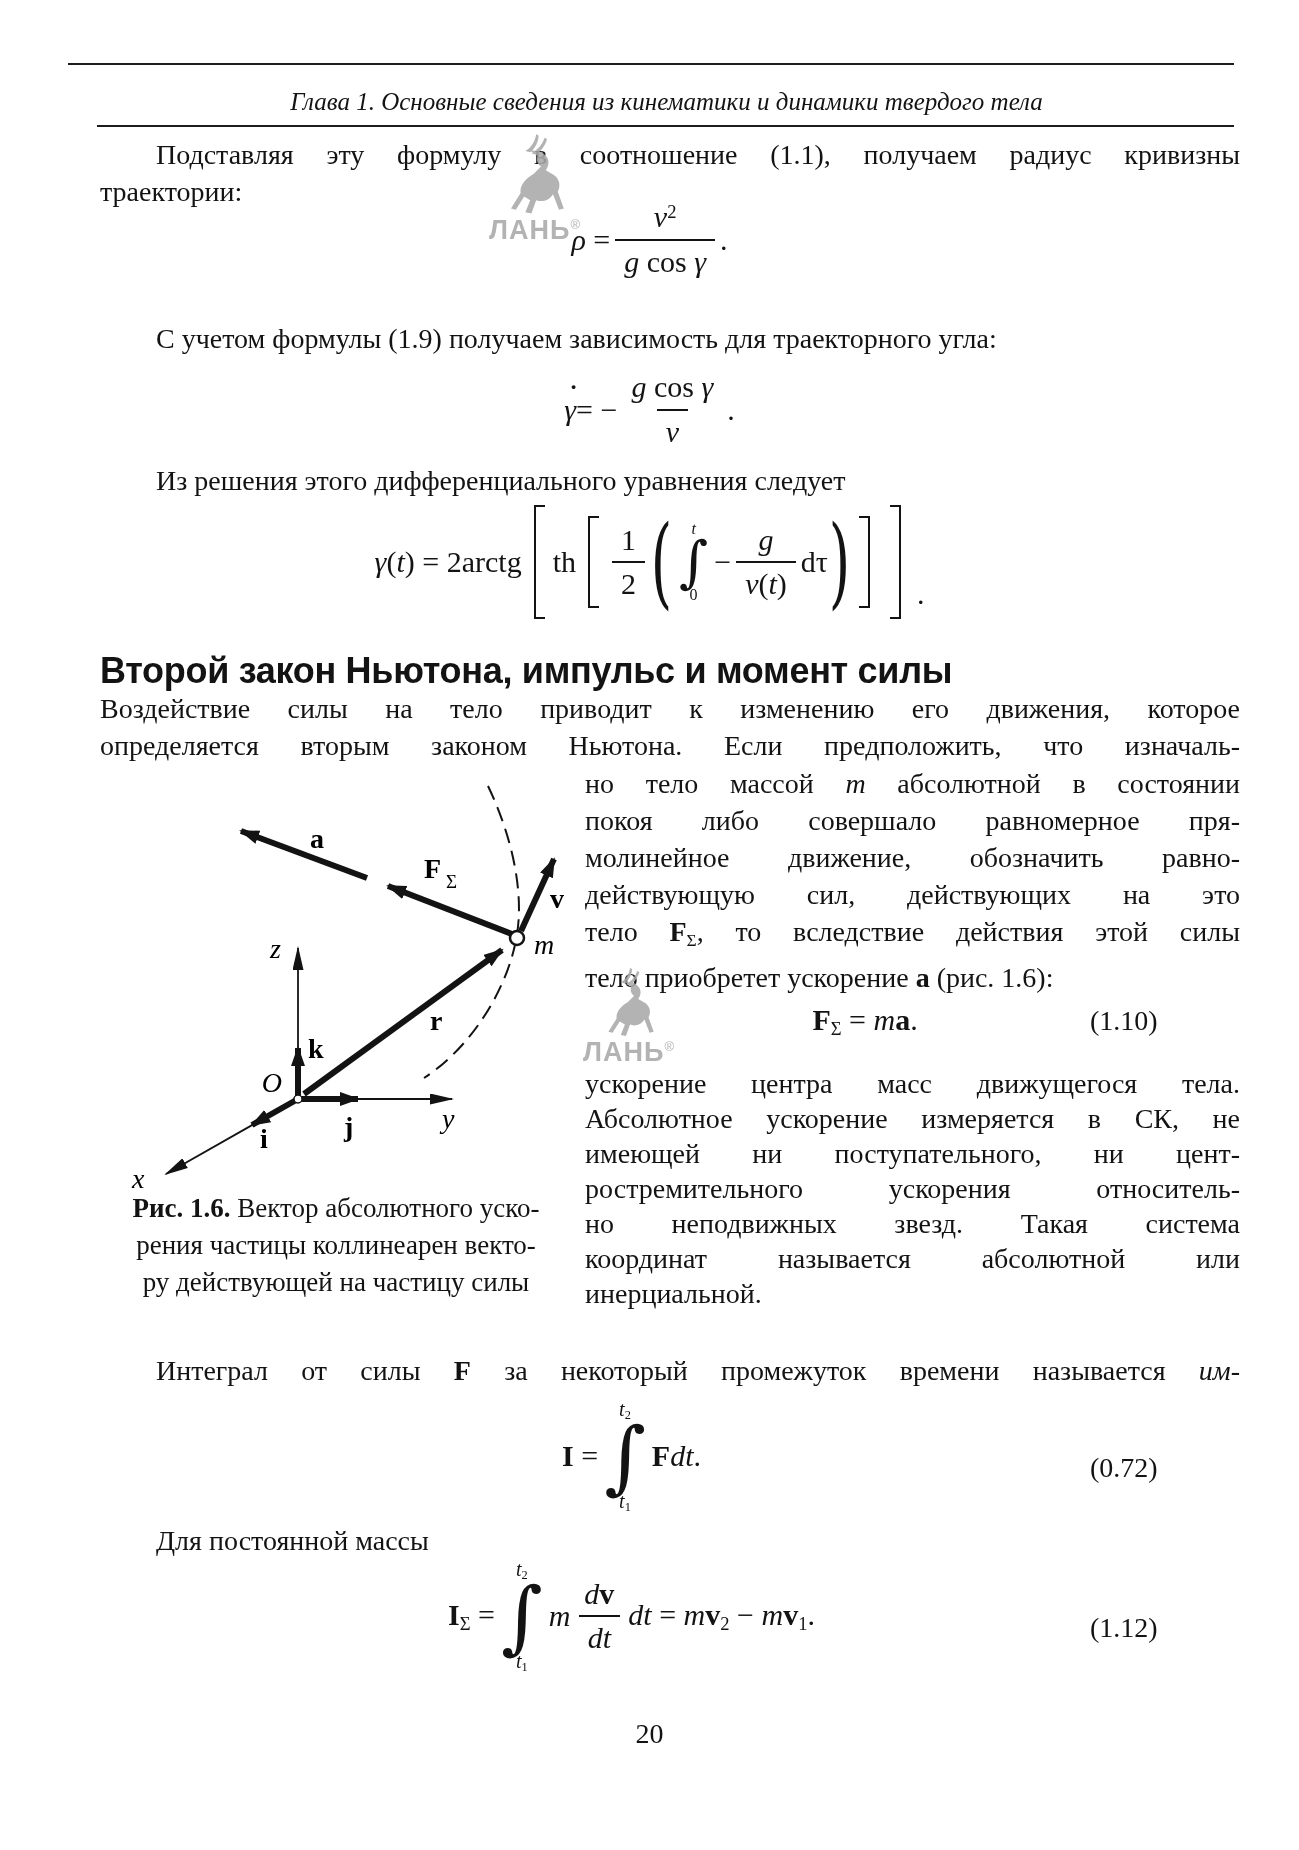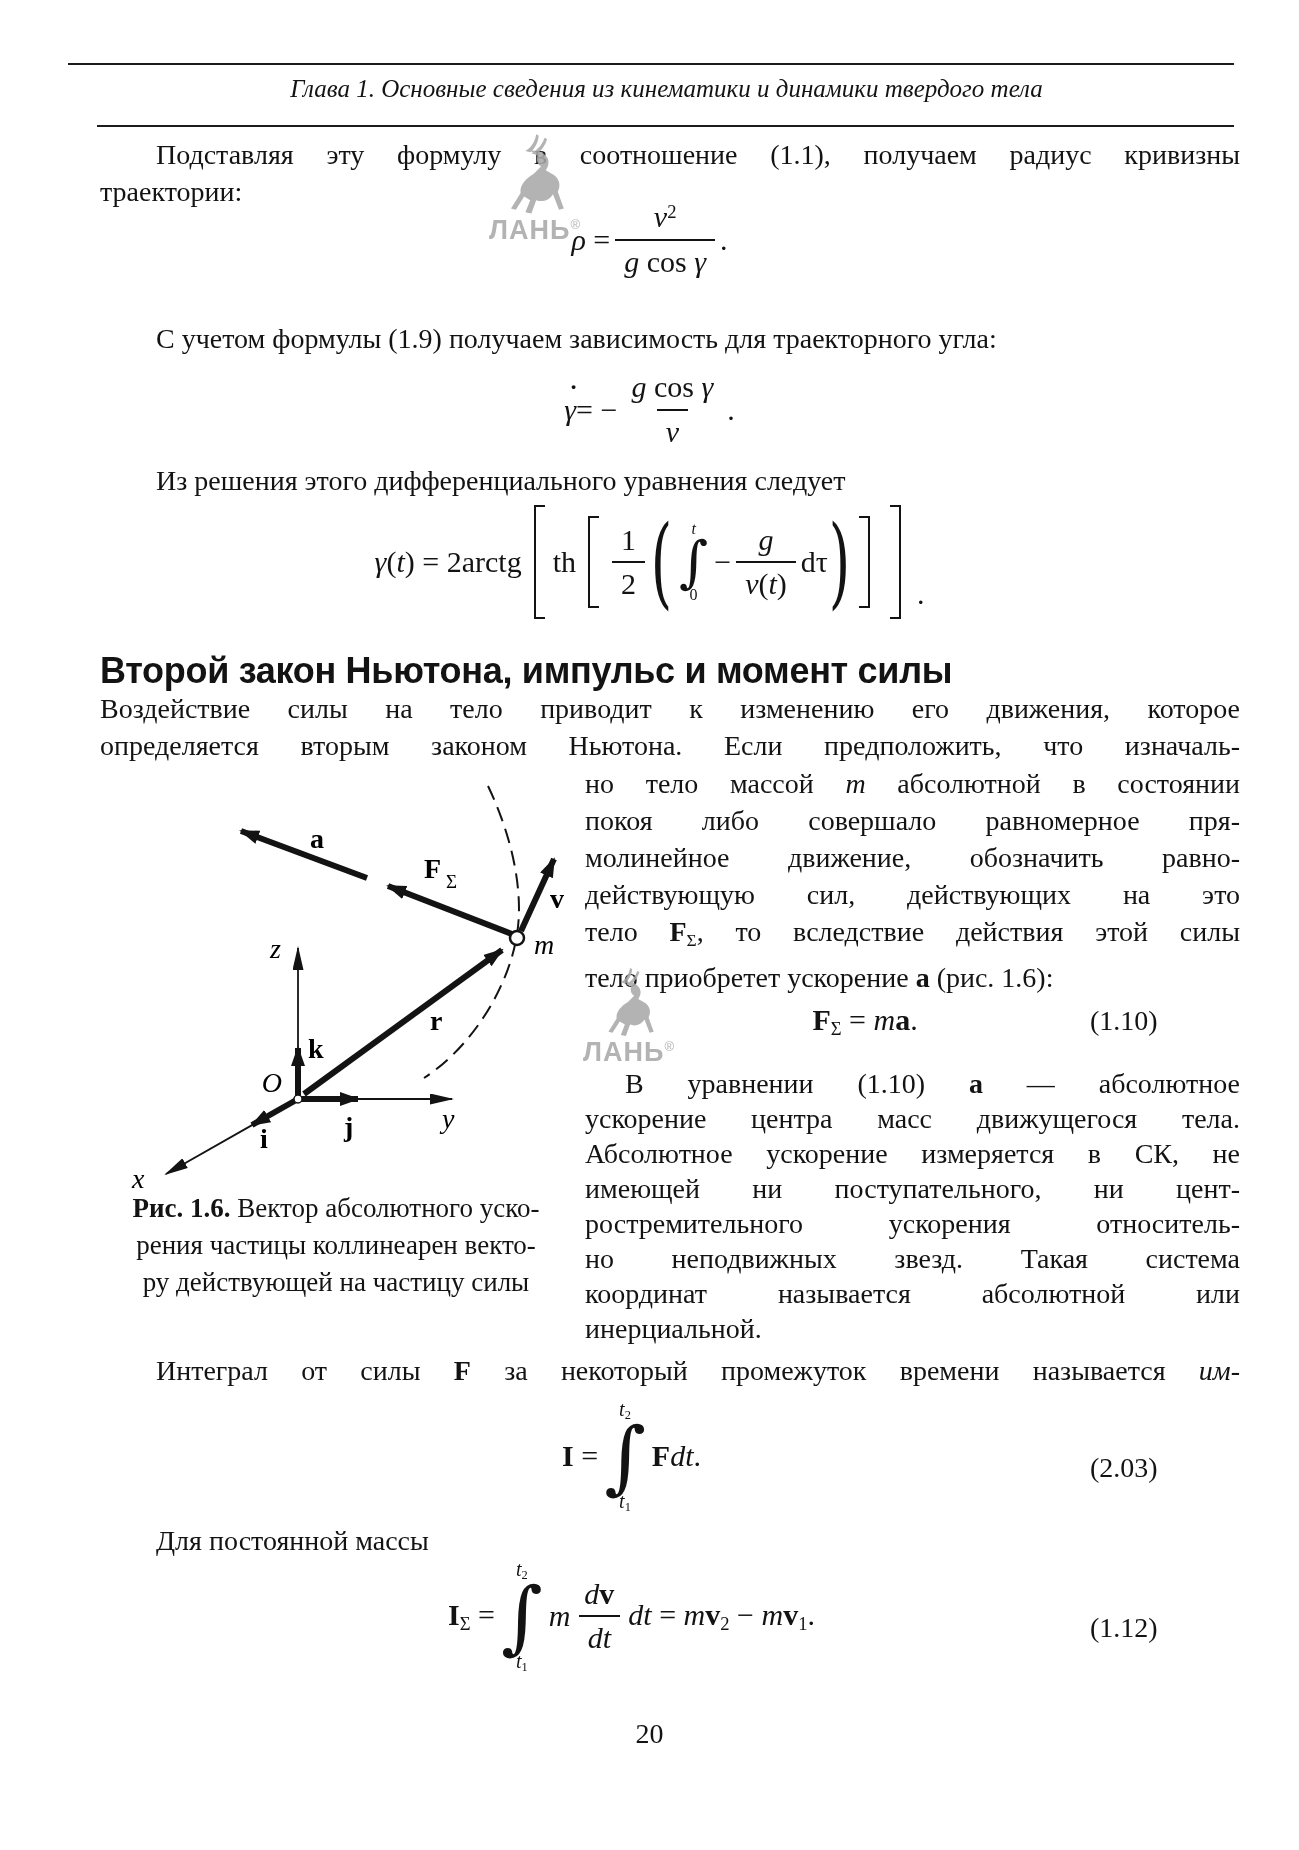--- a/index.html
+++ b/index.html
@@ -46,21 +46,21 @@
   .figure{position:absolute;left:100px;top:756px}
   .pageno{position:absolute;left:0;width:1299px;text-align:center;font-size:28px}
   svg text{font-family:"Liberation Serif",serif}
 </style>
 </head>
 <body>
 
 <div class="page">
 
   <div class="rule" style="left:68px;top:63px;width:1166px"></div>
-  <div class="chapter" style="top:75px">Глава 1. Основные сведения из кинематики и динамики твердого тела</div>
+  <div class="chapter" style="top:88px">Глава 1. Основные сведения из кинематики и динамики твердого тела</div>
   <div class="rule" style="left:97px;top:125px;width:1137px"></div>
 
   <div class="wm" style="left:485px;top:134px;width:100px">
     <svg width="72" height="82" viewBox="0 0 60 68">
       <g fill="#a9a9a9">
         <path d="M31 0 C30 6 27 11 22 14 L26 15 C30 12 33 6 33 1 Z"></path>
         <path d="M38 3 C36 9 32 13 27 16 L31 17 C35 14 39 9 40 4 Z"></path>
         <path d="M25 13 L32 18 C31 22 32 25 35 27 L29 33 C22 37 17 43 18 49 L10 62 L14 63 L21 52 L26 55 L22 65 L27 66 L31 55 C36 57 42 55 45 50 L50 63 L54 62 L49 48 C52 42 50 36 44 33 L39 30 C42 26 42 21 39 18 L36 15 Z"></path>
       </g>
     </svg>
@@ -193,21 +193,20 @@
     </svg>
     <div class="wmtext"><span>ЛАНЬ</span><span class="wmreg">®</span></div>
   </div>
 
   <div class="f110row">
     <span><span class="s-b">F</span><span class="s-sub">Σ</span><span> = </span><span class="s-i">m</span><span class="s-b">a</span><span>.</span></span>
   </div>
   <span class="eqnum" style="top:1005px">(1.10)</span>
 
   <div class="rcol" style="top:1066px;line-height:35px">
-    <div class="pline jst" style="padding-left:40px"><span>В уравнении (1.10) </span><span class="s-b">a</span><span> — абсолютное</span></div>
     <div class="pline jst">ускорение центра масс движущегося тела.</div>
     <div class="pline jst">Абсолютное ускорение измеряется в СК, не</div>
     <div class="pline jst">имеющей ни поступательного, ни цент-</div>
     <div class="pline jst">ростремительного ускорения относитель-</div>
     <div class="pline jst">но неподвижных звезд. Такая система</div>
     <div class="pline jst">координат называется абсолютной или</div>
     <div class="pline">инерциальной.</div>
   </div>
 
   <div class="caption" style="top:1190px">
@@ -222,21 +221,21 @@
 
   <div class="formula" style="top:1398px;transform:translateX(-18px)">
     <span><span class="s-b">I</span><span> = </span></span>
     <span class="itg">
       <span class="lim"><span class="s-i">t</span><span class="s-sub">2</span></span>
       <span class="isign">∫</span>
       <span class="lim"><span class="s-i">t</span><span class="s-sub">1</span></span>
     </span>
     <span><span class="s-b">F</span><span class="s-i">dt</span><span>.</span></span>
   </div>
-  <span class="eqnum" style="top:1452px">(2.03)</span>
+  <span class="eqnum" style="top:1452px">(0.72)</span>
 
   <div class="para" style="top:1522px">
     <div class="pline ind">Для постоянной массы</div>
   </div>
 
   <div class="formula" style="top:1558px;transform:translateX(-18px)">
     <span><span class="s-b">I</span><span class="s-sub">Σ</span><span> = </span></span>
     <span class="itg">
       <span class="lim"><span class="s-i">t</span><span class="s-sub">2</span></span>
       <span class="isign">∫</span>

